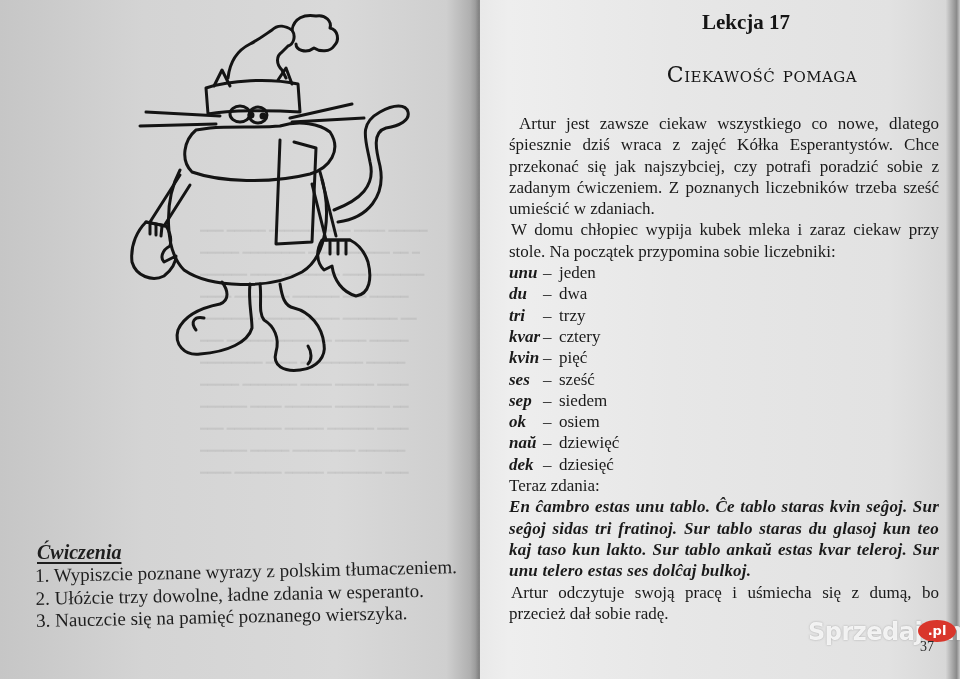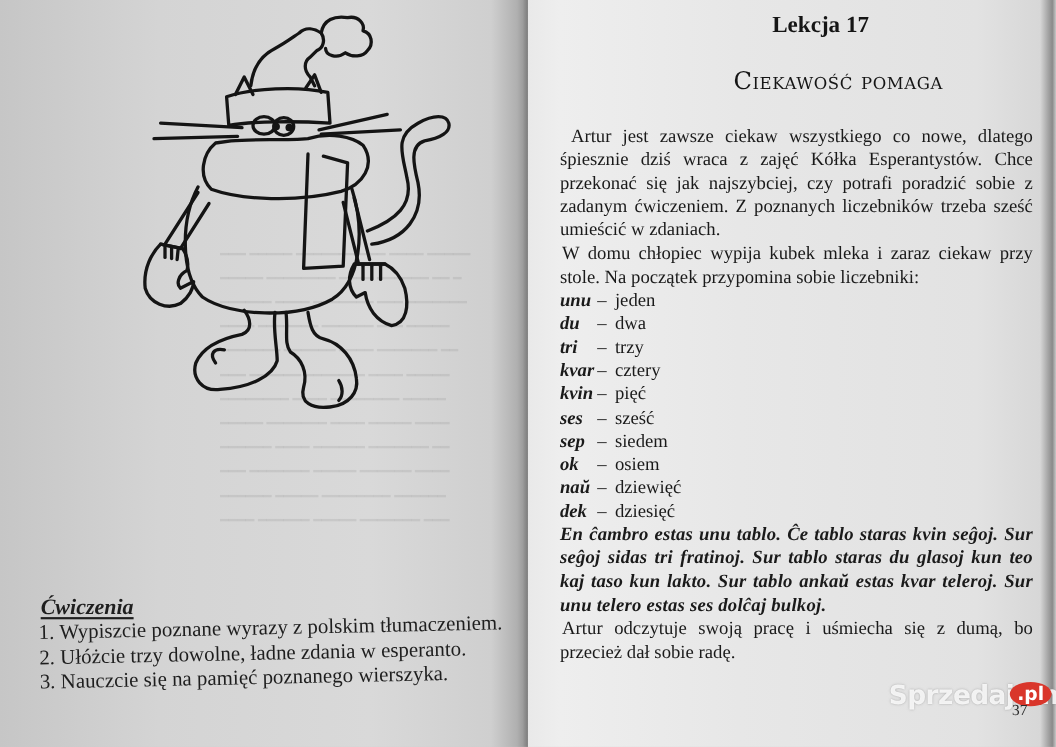--- a/index.html
+++ b/index.html
@@ -64,21 +64,21 @@
   .eo-text { font-weight:bold; font-style:italic; letter-spacing:0.2px; }
 
   .watermark {
     position:absolute; left:808px; top:618px; font-family:"DejaVu Sans",sans-serif; font-weight:bold;
     font-size:24px; color:rgba(255,255,255,0.85); letter-spacing:-0.5px;
     text-shadow:0 0 2px rgba(120,120,120,0.6);
   }
   .watermark-badge {
     position:absolute; left:918px; top:620px; width:38px; height:22px; border-radius:50%;
     background:#d9362b; color:#fff; font-family:"DejaVu Sans",sans-serif; font-weight:bold;
-    font-size:17px; line-height:22px; text-align:center;
+    font-size:13px; line-height:22px; text-align:center;
   }
   .page-number {
     position:absolute; left:920px; top:639px; font-size:14px; color:#2a2a2a;
   }
 </style>
 </head>
 <body>
 
 <div class="page page-left">
   <div class="ghost">
@@ -210,20 +210,21 @@
           <span class="eo">naŭ</span>
           <span class="dash">–</span>
           <span>dziewięć</span>
         </li>
       <li>
           <span class="eo">dek</span>
           <span class="dash">–</span>
           <span>dziesięć</span>
         </li>
     </ul>
+    <p>Teraz zdania:</p>
     <p class="eo-text">En ĉambro estas unu tablo. Ĉe tablo staras kvin seĝoj. Sur seĝoj sidas tri fratinoj. Sur tablo staras du glasoj kun teo kaj taso kun lakto. Sur tablo ankaŭ estas kvar teleroj. Sur unu telero estas ses dolĉaj bulkoj.</p>
     <p class="indent2">Artur odczytuje swoją pracę i uśmiecha się z dumą, bo przecież dał sobie radę.</p>
   </div>
 </div>
 
 <div class="watermark">Sprzedajemy</div>
 <div class="watermark-badge">.pl</div>
 <div class="page-number">37</div>
 
 </body></html>

